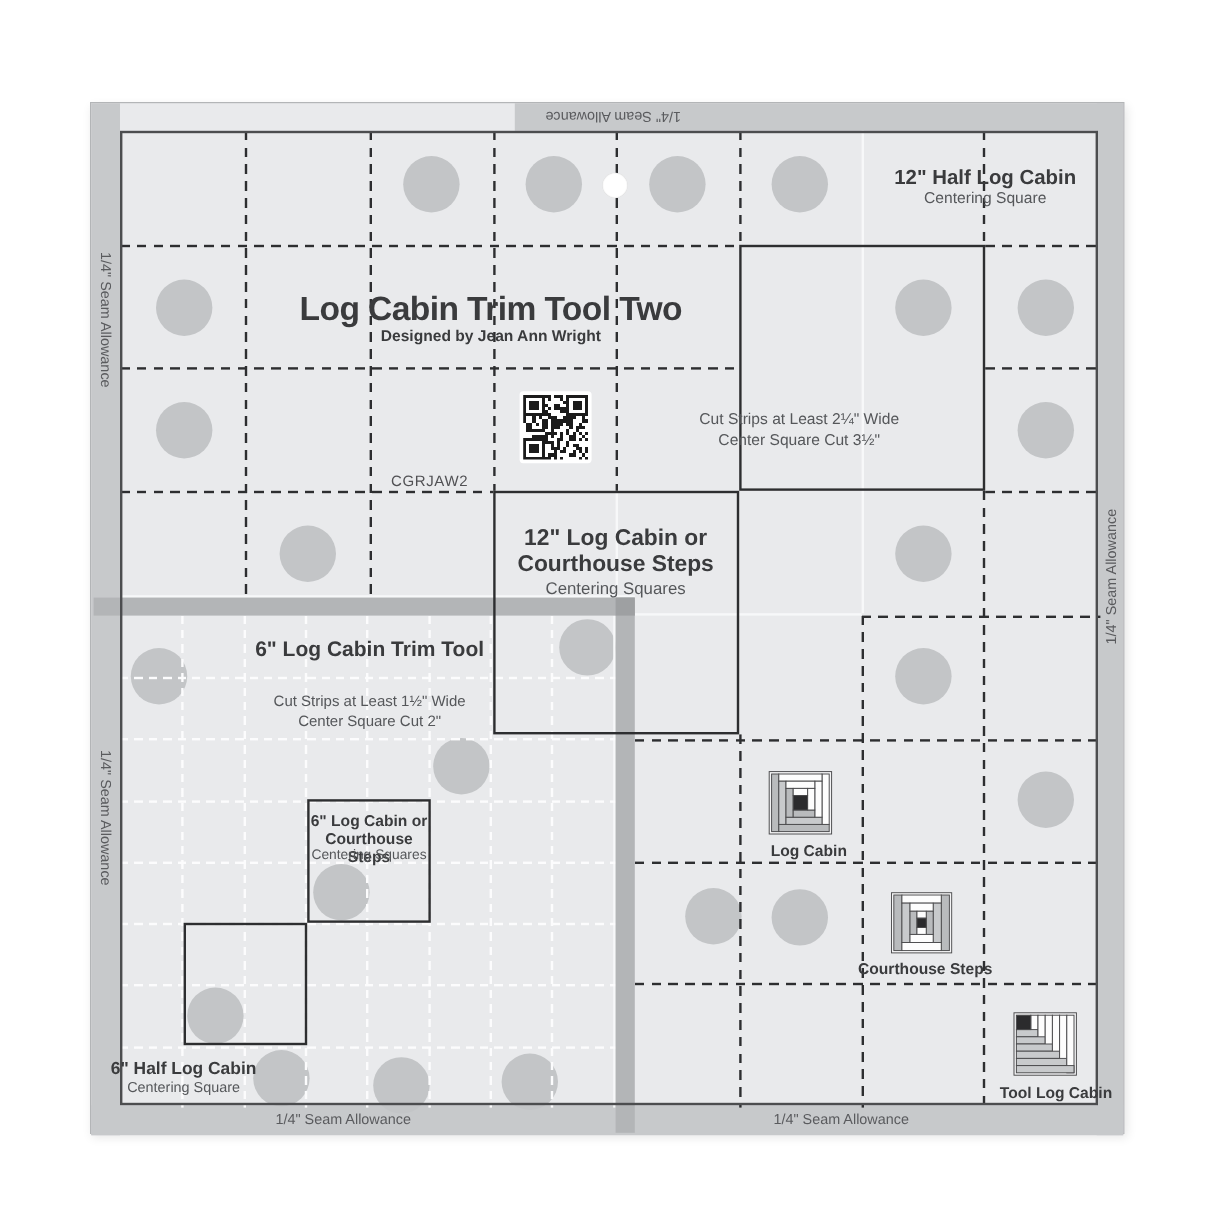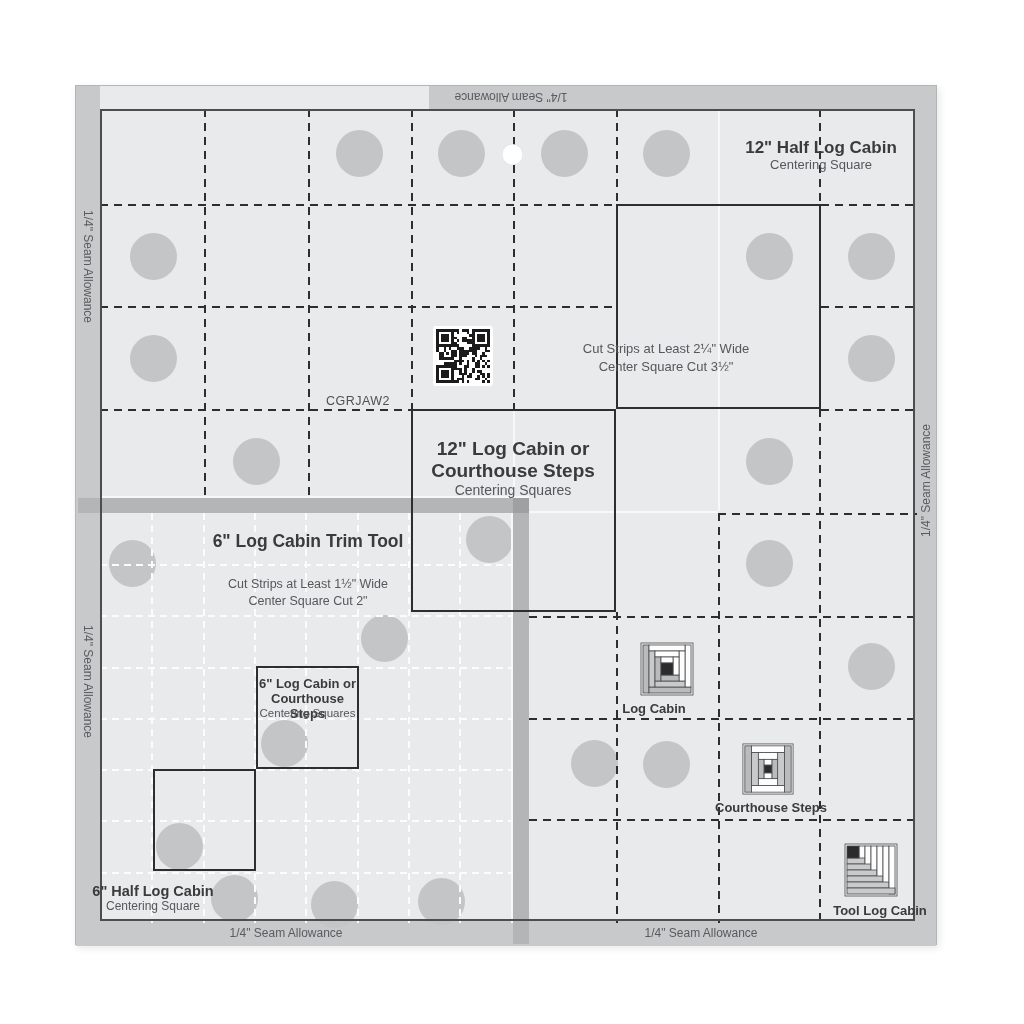--- a/index.html
+++ b/index.html
@@ -124,20 +124,22 @@
 
     <div class="boundary"></div>
 
     <div class="cbox" style="left:540px;top:118px;width:205px;height:205px;"></div>
     <div class="cbox" style="left:335px;top:323px;width:205px;height:203px;"></div>
     <div class="cbox" style="left:180px;top:580px;width:103px;height:103px;"></div>
     <div class="cbox" style="left:77px;top:683px;width:103px;height:102px;"></div>
 
     <div class="hole" style="left:426px;top:58px;"></div>
 
+    <div class="txt" style="left:133px;top:156px;width:400px;font-size:28px;font-weight:700;letter-spacing:-.5px;">Log Cabin Trim Tool Two</div>
+    <div class="txt" style="left:133px;top:187px;width:400px;font-size:13px;font-weight:700;">Designed by Jean Ann Wright</div>
 
     <div class="txt" style="left:645px;top:52px;width:200px;font-size:17px;font-weight:700;">12" Half Log Cabin</div>
     <div class="txt sub" style="left:645px;top:72px;width:200px;font-size:13px;">Centering Square</div>
 
     <div class="txt sub" style="left:465px;top:256px;width:250px;font-size:13px;">Cut Strips at Least 2¼" Wide</div>
     <div class="txt sub" style="left:465px;top:274px;width:250px;font-size:13px;">Center Square Cut 3½"</div>
 
     <div class="txt" style="left:337px;top:352px;width:200px;font-size:19px;font-weight:700;">12" Log Cabin or</div>
     <div class="txt" style="left:337px;top:374px;width:200px;font-size:19px;font-weight:700;">Courthouse Steps</div>
     <div class="txt sub" style="left:337px;top:396px;width:200px;font-size:14px;">Centering Squares</div>
@@ -325,21 +327,21 @@
           <rect x="16" y="40" width="30" height="6" fill="#c8cacc"></rect>
         <rect x="40" y="10" width="6" height="30" fill="#fdfdfd"></rect>
           <rect x="16" y="10" width="24" height="6" fill="#fdfdfd"></rect>
         <rect x="16" y="16" width="6" height="24" fill="#b9bbbd"></rect>
           <rect x="22" y="34" width="18" height="6" fill="#b9bbbd"></rect>
         <rect x="34" y="16" width="6" height="18" fill="#fdfdfd"></rect>
           <rect x="22" y="16" width="12" height="6" fill="#fdfdfd"></rect>
         <rect x="22" y="22" width="12" height="12" fill="#2b2b2d"></rect>
       </g>
     </svg>
-    <div class="blocklabel" style="left:508px;top:615px;width:140px;">Log Cabin</div>
+    <div class="blocklabel" style="left:528px;top:615px;width:140px;">Log Cabin</div>
 
     <svg class="abs" style="left:665px;top:656px;" width="54" height="54" viewBox="0 0 56 56">
       <g stroke="#4a4a4c" stroke-width="0.8">
         <rect x="2" y="2" width="52" height="52" fill="#f4f4f5"></rect>
         <rect x="4" y="4" width="7" height="48" fill="#b9bbbd"></rect>
           <rect x="45" y="4" width="7" height="48" fill="#b9bbbd"></rect>
         <rect x="11" y="4" width="34" height="7" fill="#fdfdfd"></rect>
           <rect x="11" y="45" width="34" height="7" fill="#fdfdfd"></rect>
         <rect x="11" y="11" width="7" height="34" fill="#c8cacc"></rect>
           <rect x="38" y="11" width="7" height="34" fill="#c8cacc"></rect>

